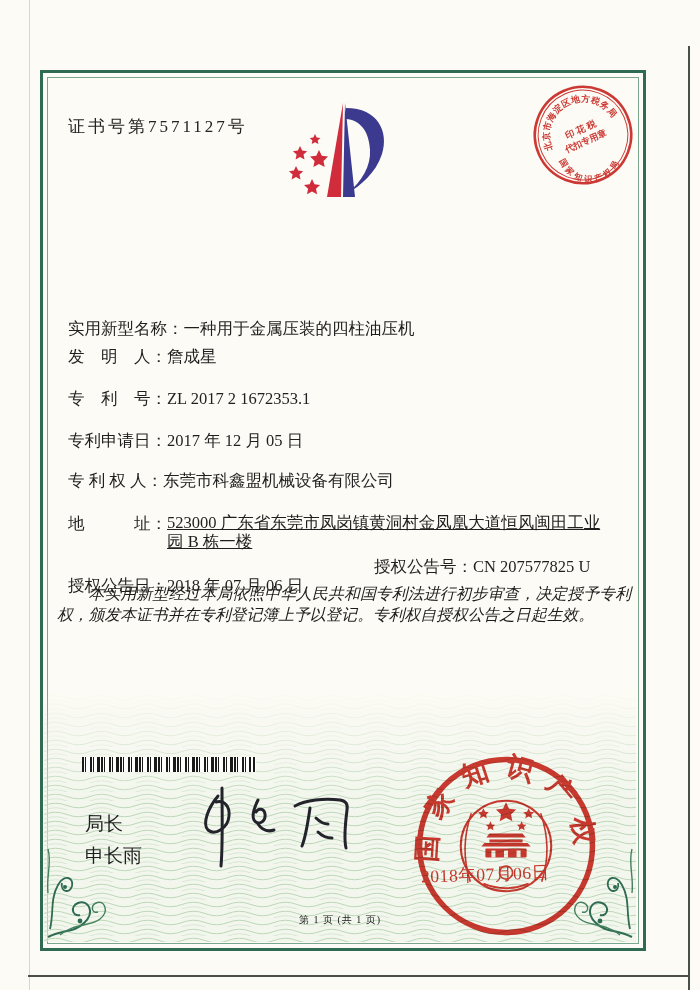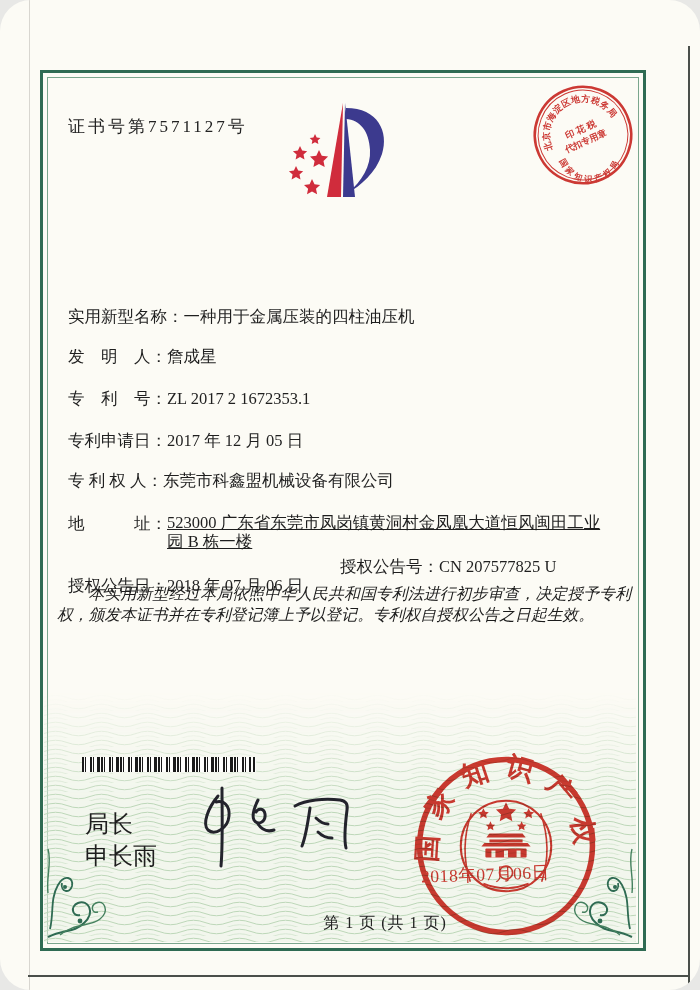--- a/index.html
+++ b/index.html
@@ -1,17 +1,17 @@
 <!DOCTYPE html>
 <html><head>
 <meta charset="utf-8">
 <style>
   html,body{margin:0;padding:0;background:#e8e8e6;}
   .page{position:relative;width:700px;height:990px;background:#fcfbf5;overflow:hidden;
-        font-family:"Liberation Serif","DejaVu Serif",serif;color:#2a2a2a;border-radius:31px;}
+        font-family:"Liberation Serif","DejaVu Serif",serif;color:#2a2a2a;}
   
   .scan-edge-right{position:absolute;left:688px;top:46px;width:2px;height:944px;background:#4a4f4a;}
   .scan-edge-bottom{position:absolute;left:28px;top:975px;width:662px;height:2px;background:#4a4f4a;}
   .scan-edge-left{position:absolute;left:29px;top:0;width:1px;height:990px;background:#d8d6d0;}
 
   
   .frame{position:absolute;left:40px;top:70px;width:600px;height:875px;border:3px solid #2f6b53;}
   .frame-inner{position:absolute;left:4px;top:4px;right:4px;bottom:4px;border:1px solid #7aa68d;}
 
   .cert-no{position:absolute;left:68px;top:115px;font-size:17px;letter-spacing:3px;color:#222;}
@@ -19,43 +19,43 @@
   .logo{position:absolute;left:283px;top:98px;width:134px;height:108px;}
 
   .title{position:absolute;left:40px;top:215px;width:600px;text-align:center;
          font-size:37px;font-weight:bold;letter-spacing:9px;color:#1d1d1d;}
 
   .fields{position:absolute;left:0;top:0;width:700px;font-size:16.5px;}
   .frow{position:absolute;left:68px;white-space:nowrap;}
   .flabel{display:inline-block;white-space:pre;color:#1f1f1f;}
   .fvalue{color:#1f1f1f;}
   .fvalue-wrap{display:inline-block;vertical-align:top;white-space:normal;width:436px;line-height:19px;text-decoration:underline;}
-  .frow-grant2{position:absolute;left:340px;white-space:nowrap;}
+  .frow-grant2{position:absolute;left:374px;white-space:nowrap;}
 
   .body-text{position:absolute;left:57px;top:584px;width:574px;font-size:15.8px;
              line-height:20.7px;text-align:justify;color:#1c1c1c;}
   .body-text p{margin:0;text-indent:2em;font-style:italic;}
 
   .barcode{position:absolute;left:82px;top:757px;width:174px;height:15px;
     background:repeating-linear-gradient(90deg,
       #1a1a1a 0 1.5px,#fdfdfb 1.5px 3px,#1a1a1a 3px 4px,#fdfdfb 4px 7.5px,
       #1a1a1a 7.5px 10px,#fdfdfb 10px 11px,#1a1a1a 11px 12px,#fdfdfb 12px 15px,
       #1a1a1a 15px 17.5px,#fdfdfb 17.5px 19px);}
 
   
   .band{position:absolute;left:44px;top:693px;width:592px;height:249px;
         -webkit-mask-image:linear-gradient(to bottom,transparent 0,rgba(0,0,0,.5) 55px,#000 110px);
         mask-image:linear-gradient(to bottom,transparent 0,rgba(0,0,0,.5) 55px,#000 110px);}
-  .signer{position:absolute;left:85px;top:808px;font-size:24px;color:#1e1e1e;line-height:32px;}
+  .signer{position:absolute;left:85px;top:808px;font-size:19px;color:#1e1e1e;line-height:32px;}
   .signature{position:absolute;left:188px;top:778px;width:175px;height:100px;}
   .seal{position:absolute;left:413px;top:753px;width:186px;height:186px;mix-blend-mode:multiply;}
   .tax-stamp{position:absolute;left:530px;top:82px;width:106px;height:106px;
              transform:rotate(-24deg);mix-blend-mode:multiply;}
   .footer{position:absolute;left:40px;top:913px;width:600px;text-align:center;
-          font-size:16px;color:#222;letter-spacing:1px;margin-left:45px;}
+          font-size:10px;color:#222;letter-spacing:1px;}
 </style>
 </head>
 <body>
 
 <div class="page">
 
   <div class="scan-edge-left"></div>
   <div class="scan-edge-right"></div>
   <div class="scan-edge-bottom"></div>
 
@@ -117,21 +117,21 @@
     </text>
     <text font-size="8.6" fill="#cf3a36" font-weight="bold" letter-spacing="3">
       <textPath href="#ts-bot" startOffset="6">国家知识产权局</textPath>
     </text>
     <text x="55" y="52" text-anchor="middle" font-size="9.6" font-weight="bold" fill="#cf3a36">印 花 税</text>
     <text x="55" y="65" text-anchor="middle" font-size="9.2" font-weight="bold" fill="#cf3a36">代扣专用章</text>
   </svg>
 
 
   <div class="fields">
-    <div class="frow" style="top:306px">
+    <div class="frow" style="top:318px">
       <span class="flabel">实用新型名称：</span><span class="fvalue">一种用于金属压装的四柱油压机</span>
     </div>
     <div class="frow" style="top:346px">
       <span class="flabel">发　明　人：</span><span class="fvalue">詹成星</span>
     </div>
     <div class="frow" style="top:388px">
       <span class="flabel">专　利　号：</span><span class="fvalue">ZL 2017 2 1672353.1</span>
     </div>
     <div class="frow" style="top:430px">
       <span class="flabel">专利申请日：</span><span class="fvalue">2017 年 12 月 05 日</span>

